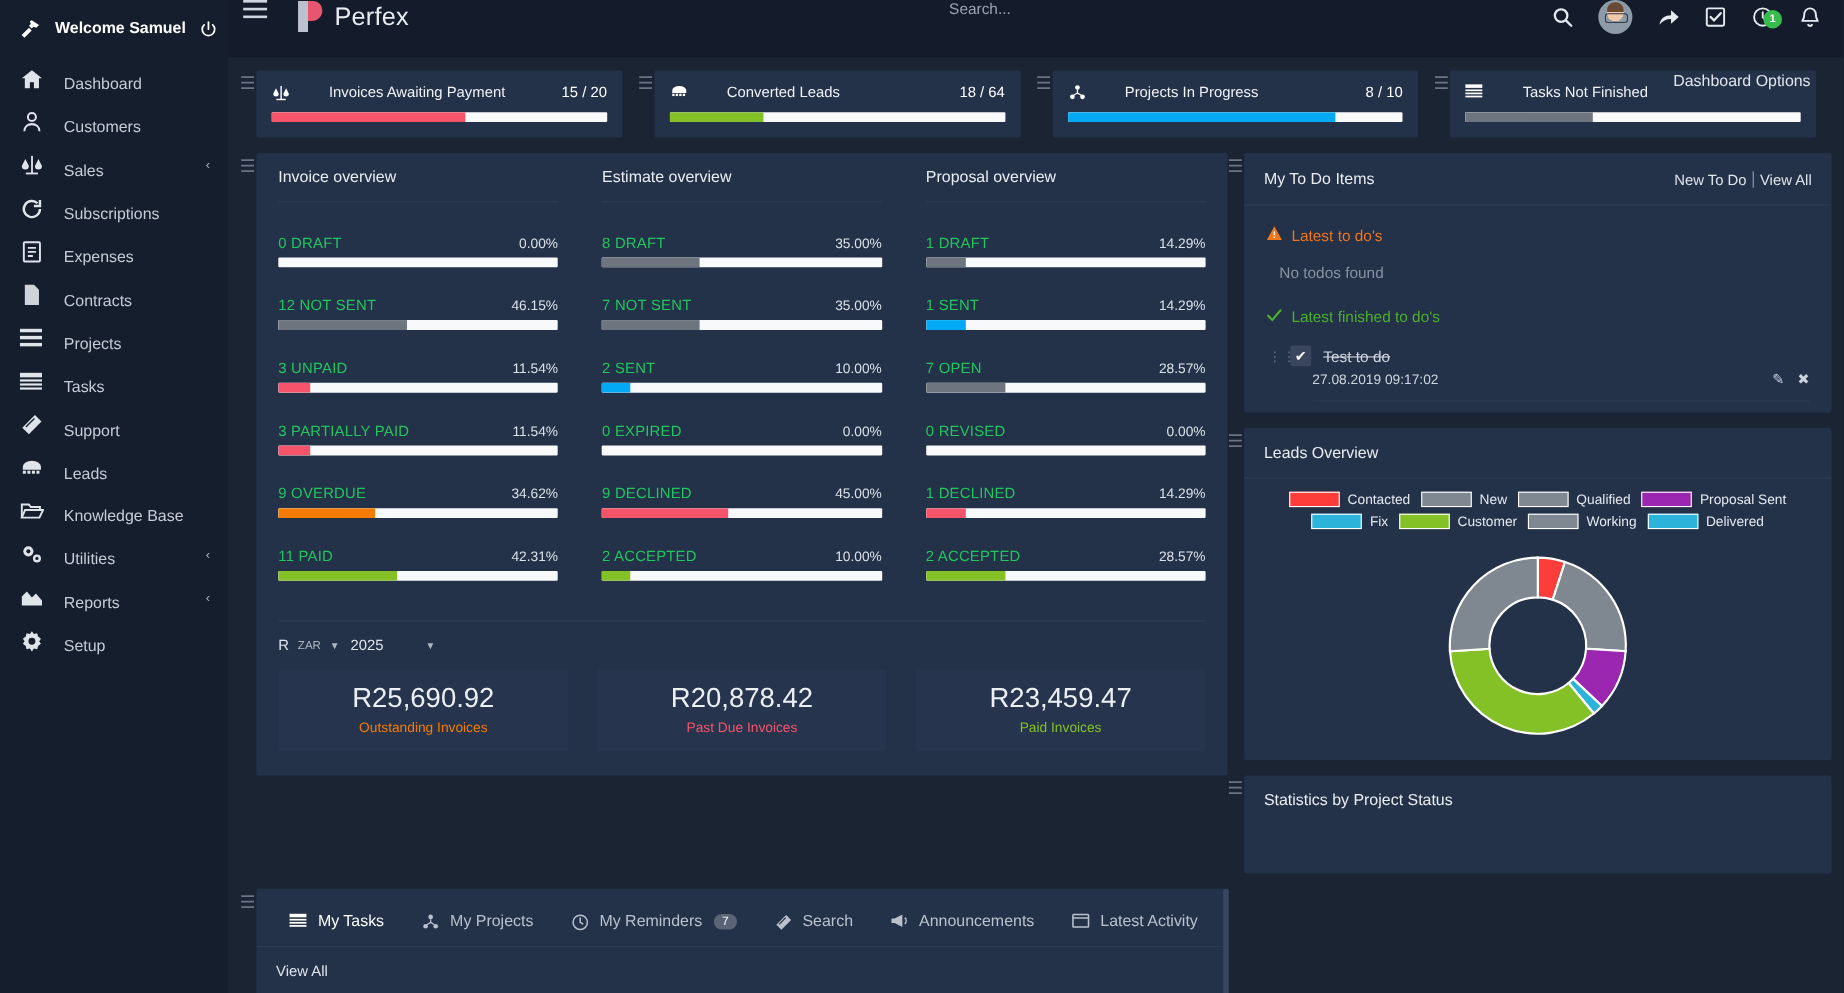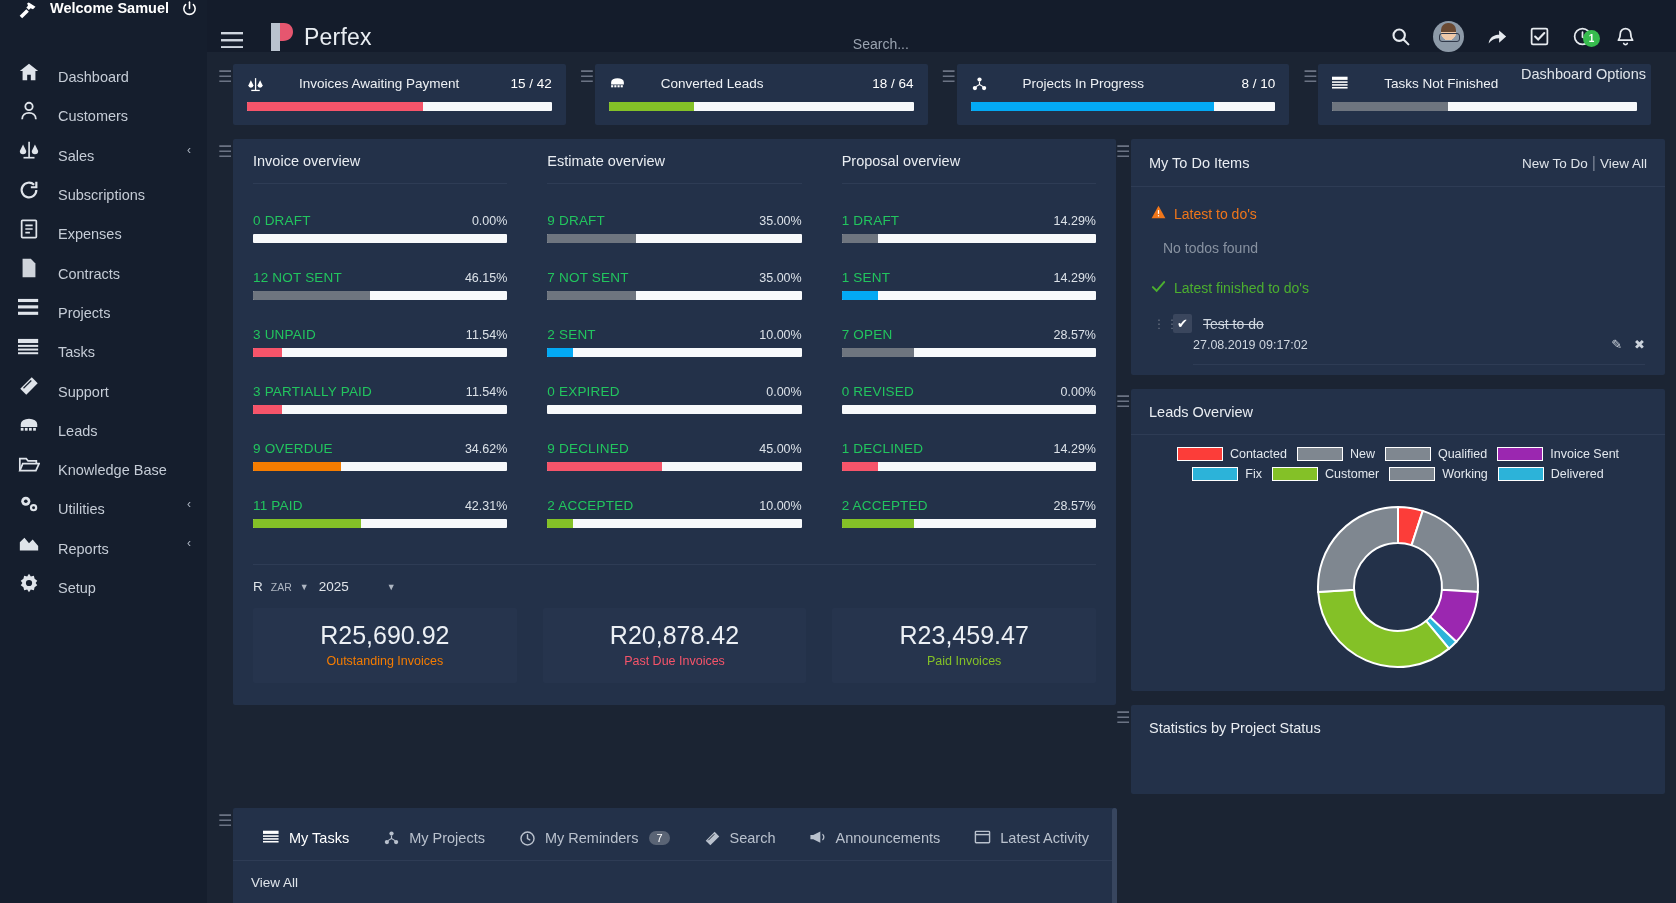--- a/index.html
+++ b/index.html
@@ -12,21 +12,21 @@
   }
   .app { display: flex; width: 1676px; height: 903px; }
 
   
   .sidebar {
     width: 207px; min-width: 207px; height: 903px;
     background: #151e2d;
     padding-top: 0;
   }
   .side-head {
-    height: 52px; display: flex; align-items: flex-start;
+    height: 52px; display: flex; align-items: center;
     padding: 0 14px 0 18px; gap: 12px;
   }
   .side-head .brand-ico { width: 20px; height: 20px; color: #fff; flex: none; }
   .side-head .welcome {
     font-size: 14.5px; font-weight: bold; color: #ffffff;
     flex: 1; white-space: nowrap;
   }
   .side-head .power { width: 17px; height: 17px; color: #fff; flex: none; }
   .nav-item {
     display: flex; align-items: center; height: 39.3px;
@@ -38,21 +38,21 @@
     display: flex; align-items: center; justify-content: center;
   }
   .nav-item .nav-lbl { flex: 1; white-space: nowrap; margin-top: 11px; }
   .nav-item .caret { font-size: 12px; color: #aab3bf; }
 
   
   .main { flex: 1; height: 903px; position: relative; background: #1b2433; }
 
   .topbar {
     height: 52px; background: #141c2b;
-    display: flex; align-items: flex-end; padding: 0 40px 0 14px;
+    display: flex; align-items: flex-start; padding: 0 20px 0 14px;
   }
   .burger { width: 22px; color: #cfd6df; cursor: pointer; }
   .logo-wrap { display: flex; align-items: center; gap: 9px; margin-left: 26px; }
   .logo-mark { width: 26px; height: 30px; }
   .logo-text { font-size: 23px; color: #e9edf2; letter-spacing: .2px; }
   .topsearch {
     flex: 1; text-align: center; color: #9aa3b0; font-size: 14px;
   }
   .top-icons { display: flex; align-items: center; gap: 22px; }
   .top-icons .ti { width: 21px; height: 21px; color: #e6eaef; cursor: pointer; position: relative; }
@@ -441,21 +441,21 @@
     <div class="drag-handle">☰</div>
     <div class="stat-card">
       <div class="stat-top">
         <span class="stat-ico"><svg viewBox="0 0 24 24" fill="currentColor">
                     <rect x="11.2" y="3" width="1.8" height="17"></rect>
                     <rect x="6" y="19.5" width="12" height="1.8"></rect>
                     <path d="M2 13l3.5-7L9 13a3.5 3.5 0 0 1-7 0z"></path>
                     <path d="M15 13l3.5-7L22 13a3.5 3.5 0 0 1-7 0z"></path>
                   </svg></span>
         <span class="stat-name">Invoices Awaiting Payment</span>
-        <span class="stat-val">15 / 42</span>
+        <span class="stat-val">15 / 20</span>
       </div>
       <div class="bar-track">
         <div class="bar-fill" style="width:57.7%;background:#f6546a"></div>
       </div>
     </div>
   </div>
   <div class="stat-cell">
     <div class="drag-handle">☰</div>
     <div class="stat-card">
       <div class="stat-top">
@@ -576,21 +576,21 @@
           <div class="ov-fill" style="width:42.31%;background:#84c127"></div>
         </div>
       </div>
   </div>
   <div class="ov-col">
     <div class="ov-title">Estimate overview</div>
     <div class="ov-divider"></div>
 
       <div class="ov-item">
         <div class="ov-label-row">
-          <span class="ov-label">9 DRAFT</span>
+          <span class="ov-label">8 DRAFT</span>
           <span class="ov-pct">35.00%</span>
         </div>
         <div class="ov-track">
           <div class="ov-fill" style="width:35%;background:#6e757f"></div>
         </div>
       </div>
       <div class="ov-item">
         <div class="ov-label-row">
           <span class="ov-label">7 NOT SENT</span>
           <span class="ov-pct">35.00%</span>
@@ -791,21 +791,21 @@
                     <span class="lg">
       <span class="lg-sw" style="background:#7f8790"></span>
       <span class="lg-tx">New</span>
                     </span>
                     <span class="lg">
       <span class="lg-sw" style="background:#7f8790"></span>
       <span class="lg-tx">Qualified</span>
                     </span>
                     <span class="lg">
       <span class="lg-sw" style="background:#9b27b0"></span>
-      <span class="lg-tx">Invoice Sent</span>
+      <span class="lg-tx">Proposal Sent</span>
                     </span>
                   </div>
                   <div class="legend-row">
                     <span class="lg">
       <span class="lg-sw" style="background:#2cb3d9"></span>
       <span class="lg-tx">Fix</span>
                     </span>
                     <span class="lg">
       <span class="lg-sw" style="background:#84c127"></span>
       <span class="lg-tx">Customer</span>

